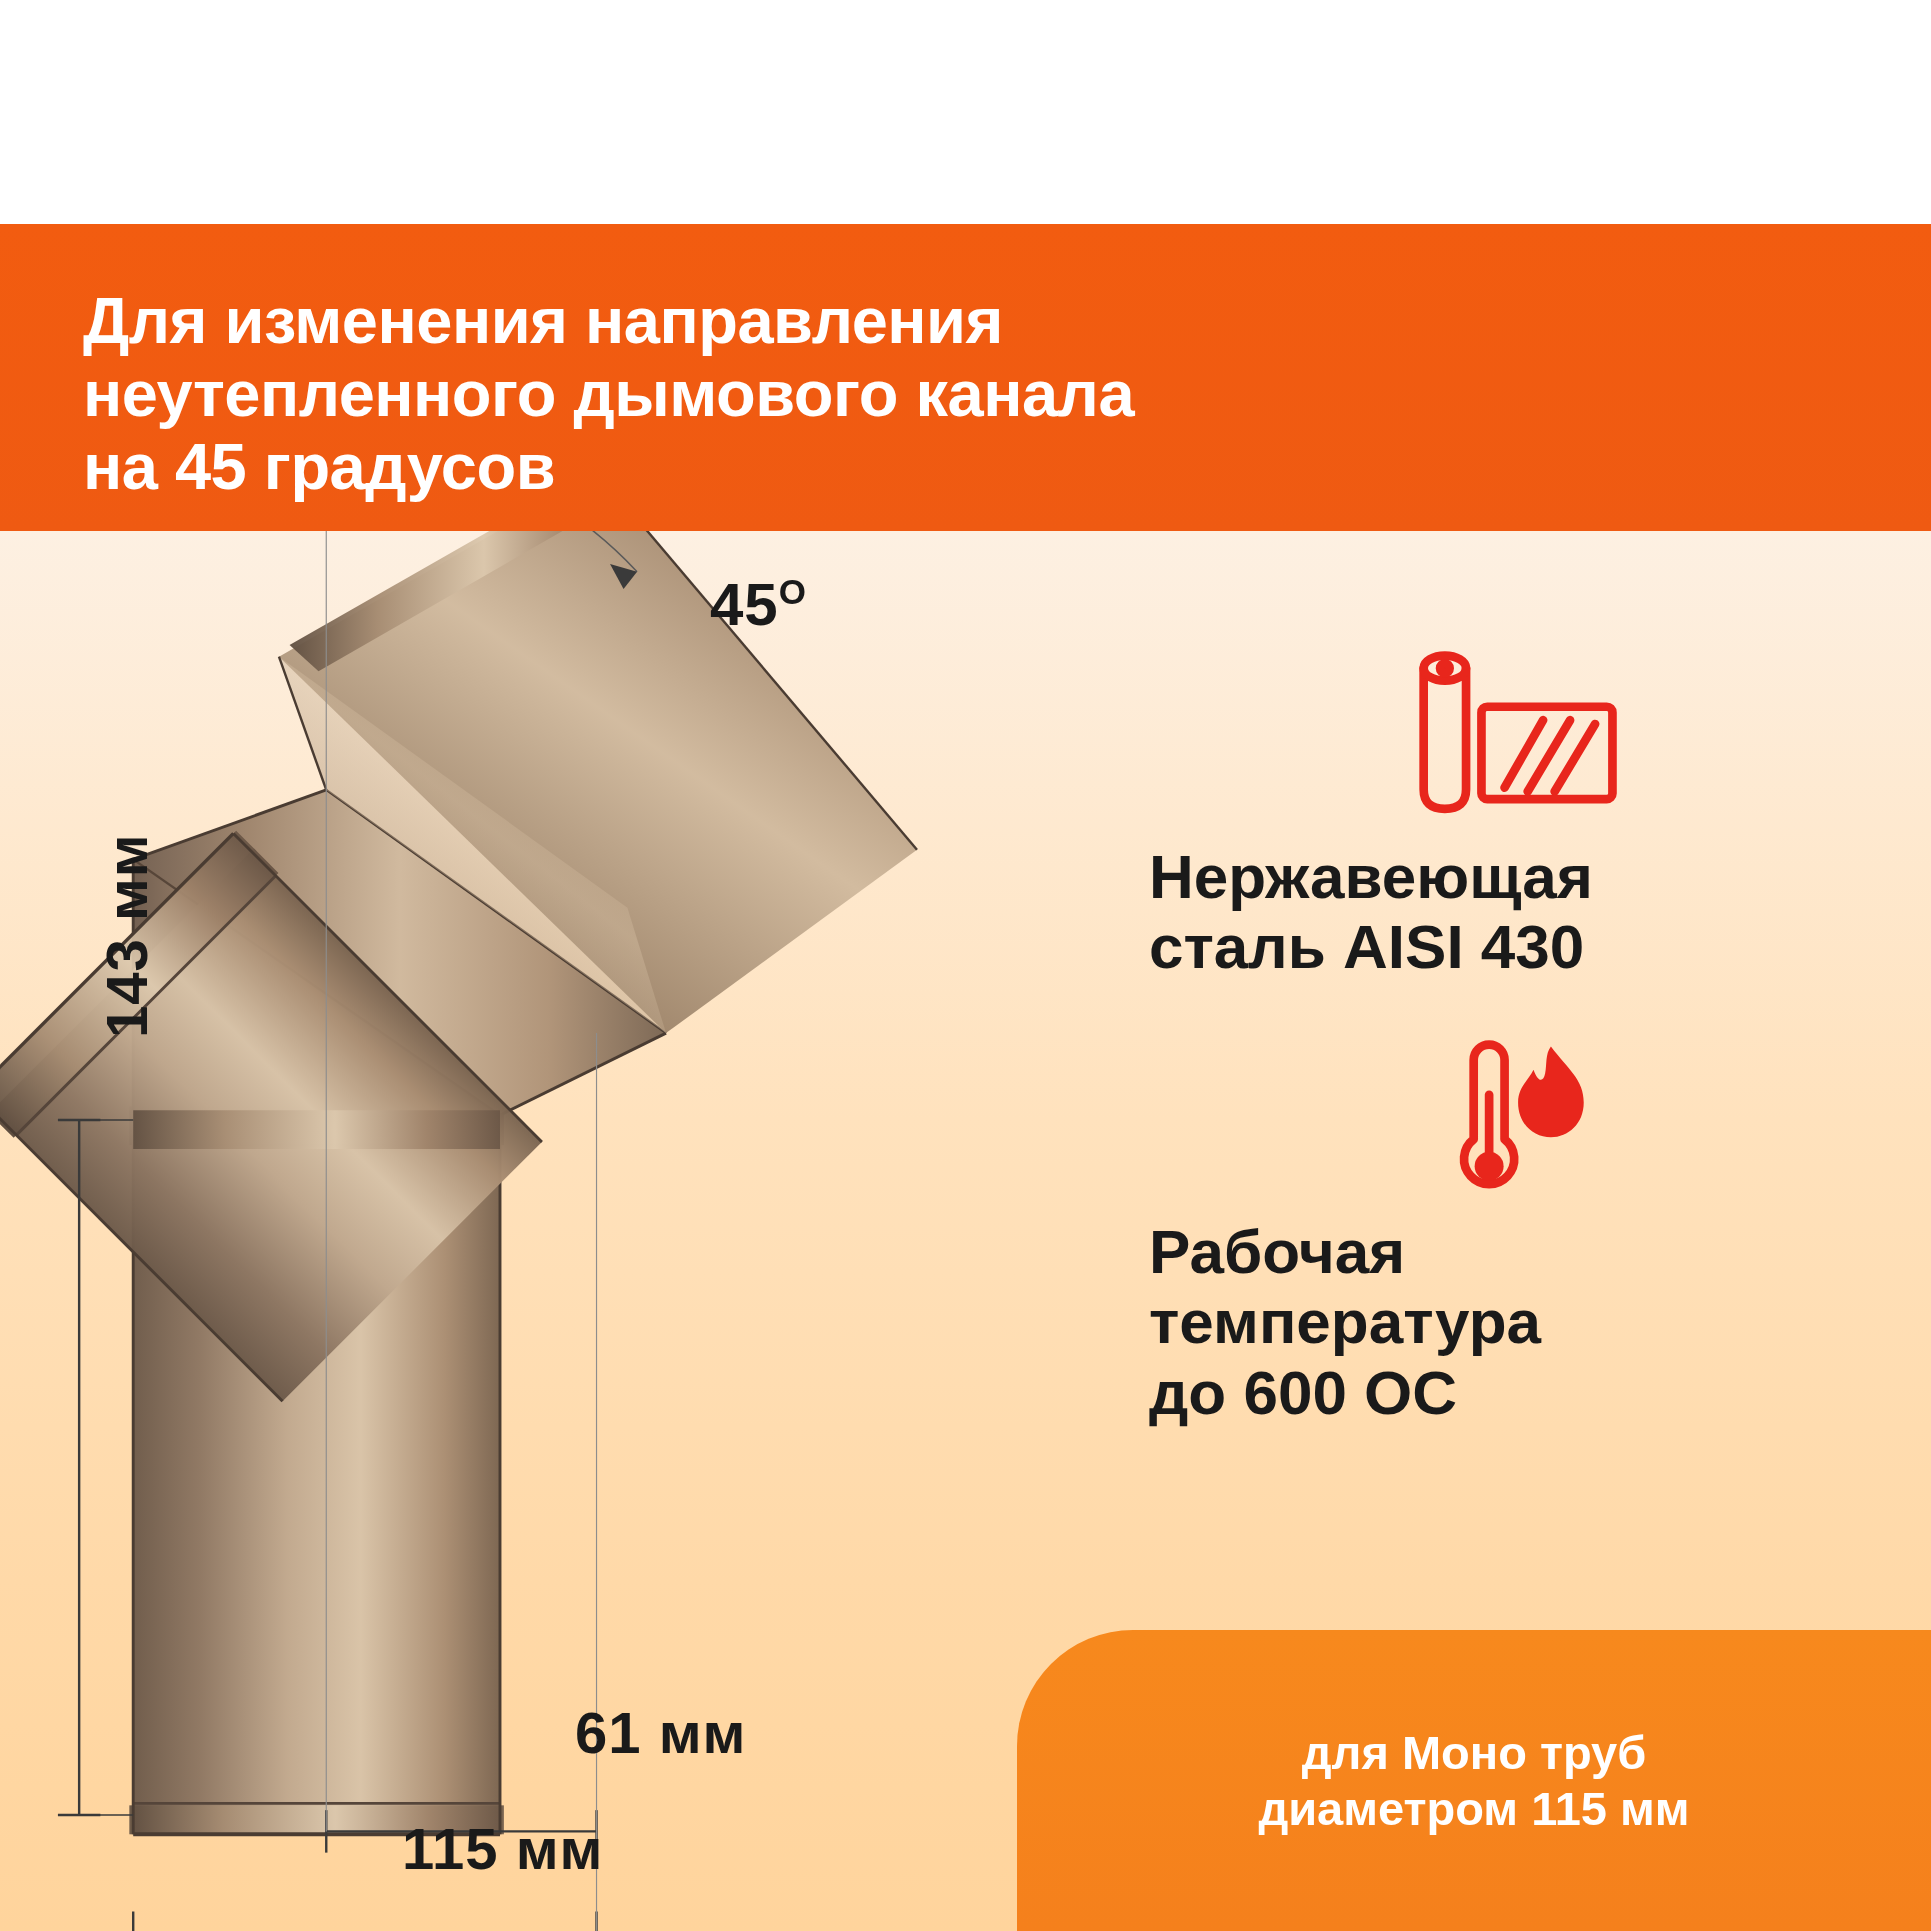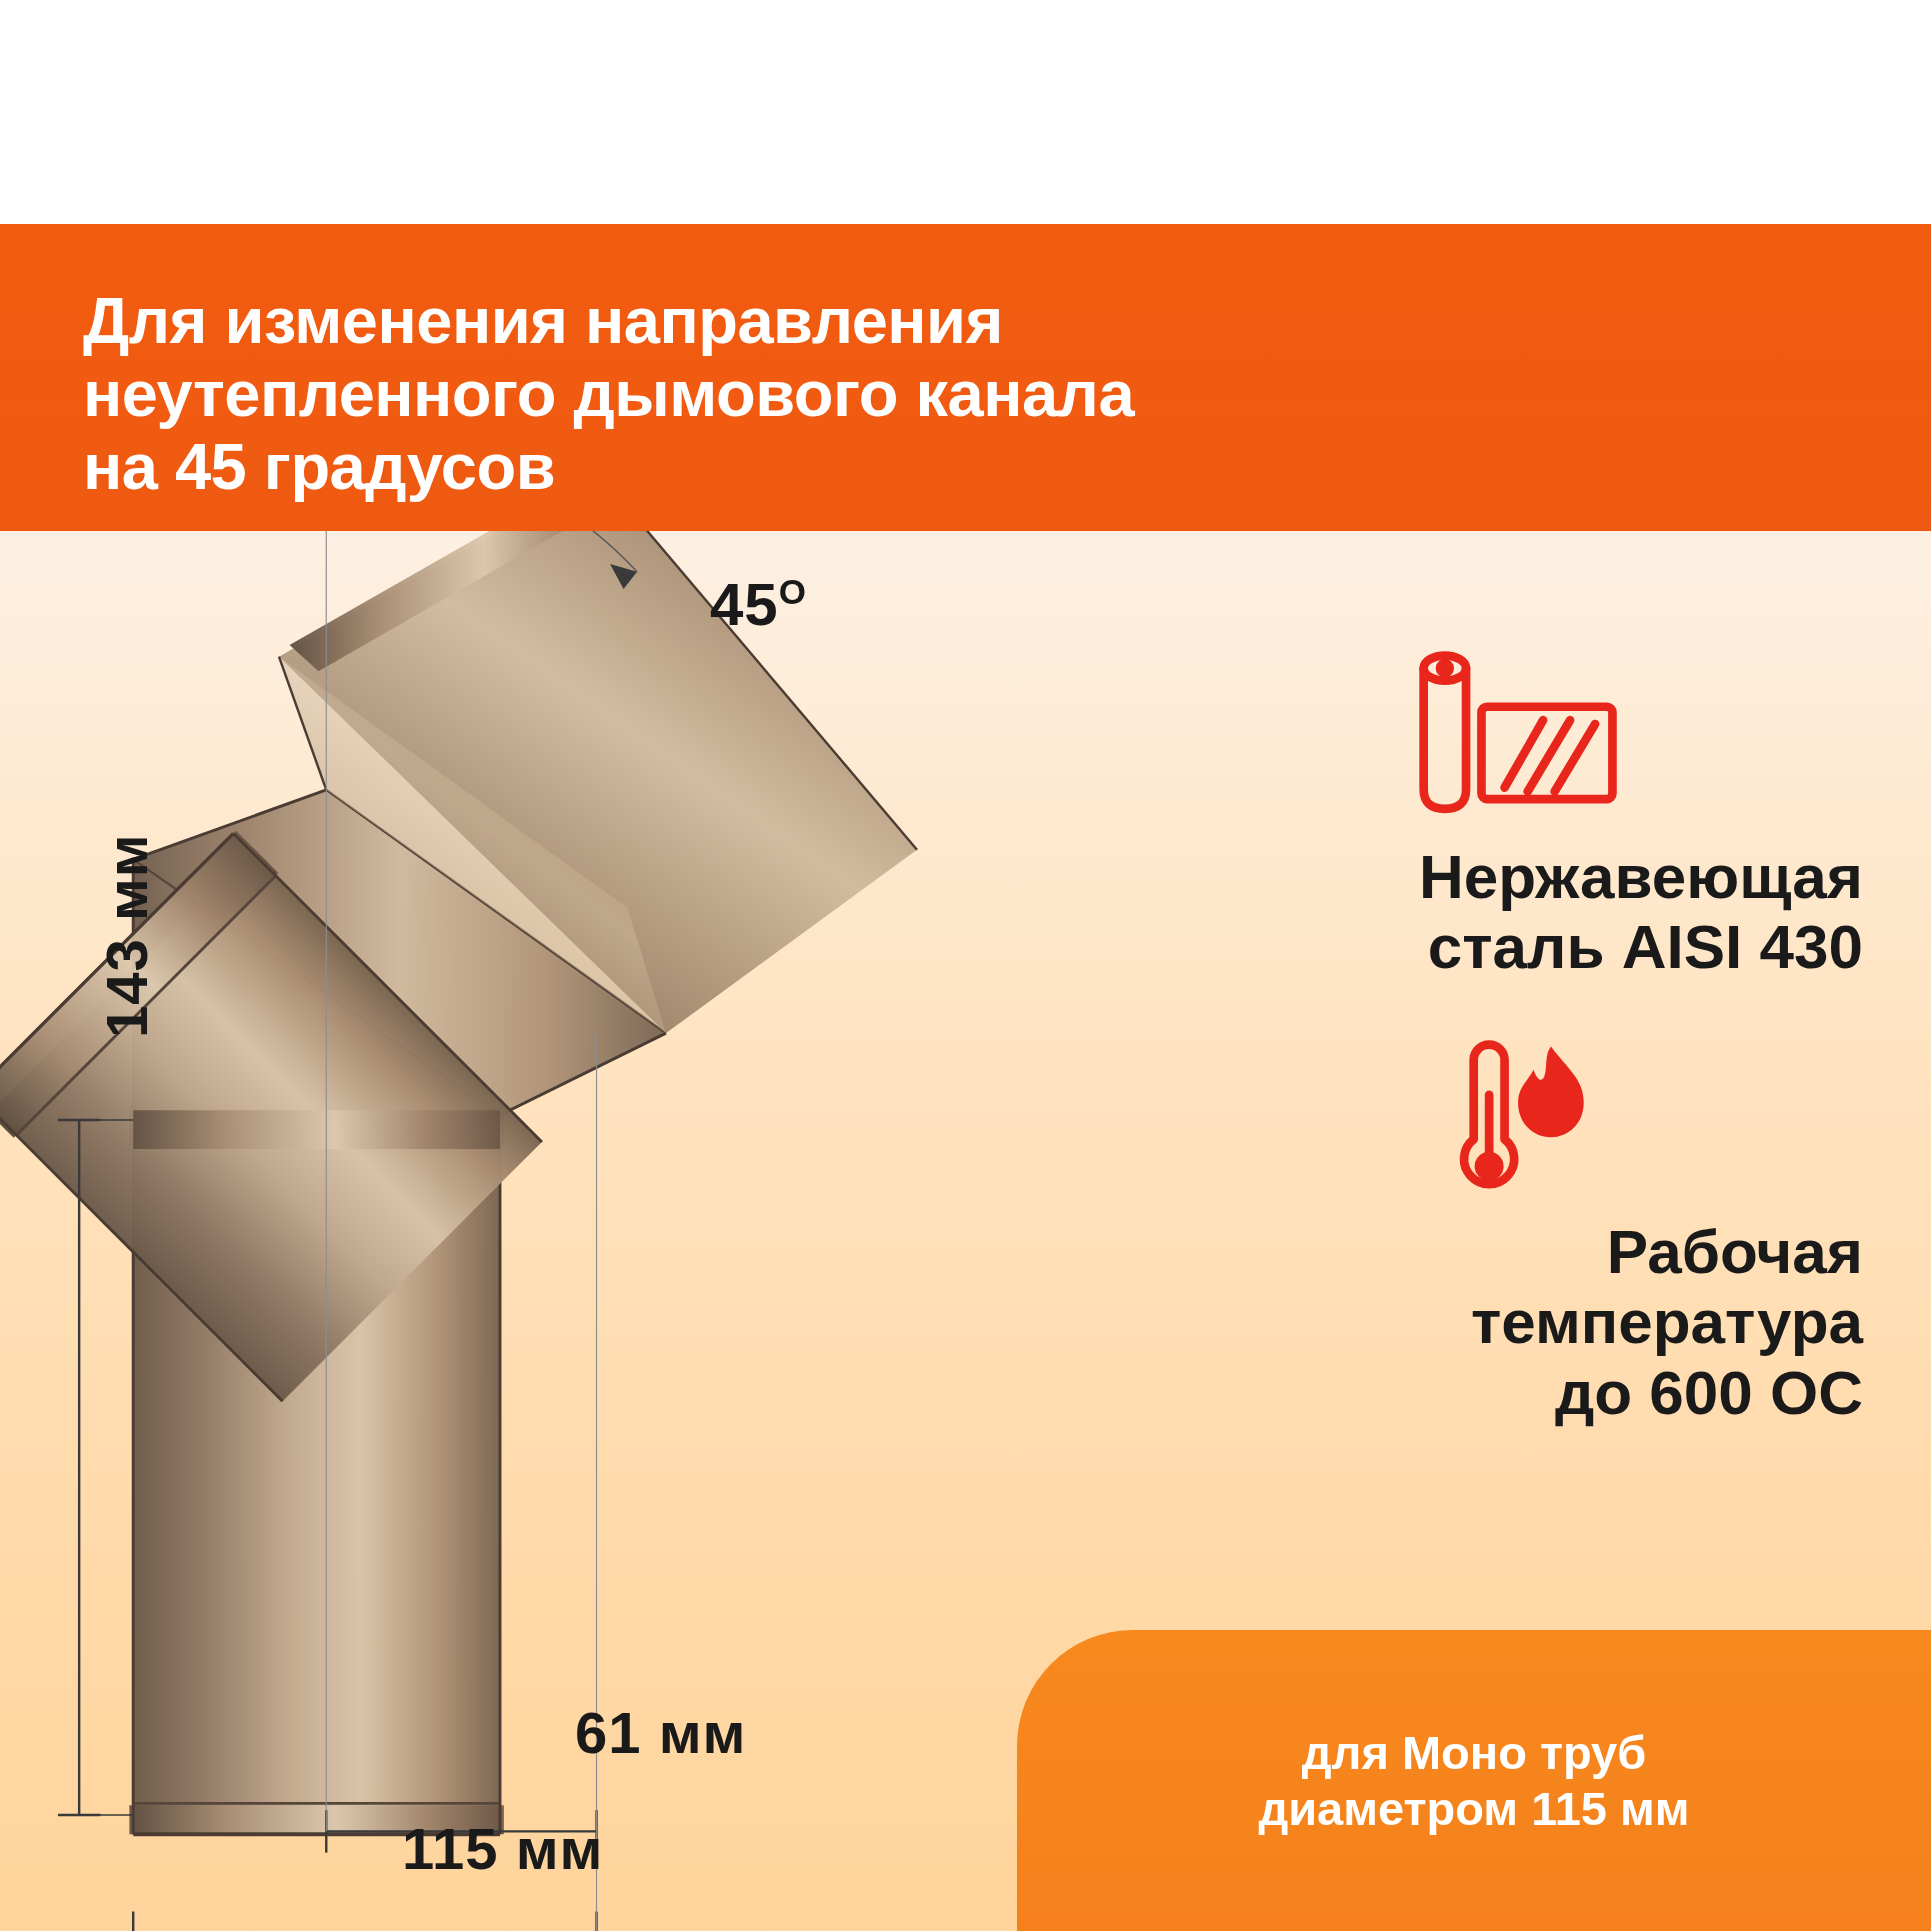--- a/index.html
+++ b/index.html
@@ -98,21 +98,21 @@
     font-size: 35px;
     vertical-align: super;
   }
 
   
   .features {
     position: absolute;
     left: 1149px;
     top: 637px;
     width: 714px;
-    text-align: right;
+    text-align: left;
   }
   .feature-icon {
     display: flex;
     justify-content: center;
     align-items: flex-end;
     height: 193px;
   }
   .feature-text {
     color: #1a1a1a;
     font-weight: bold;

